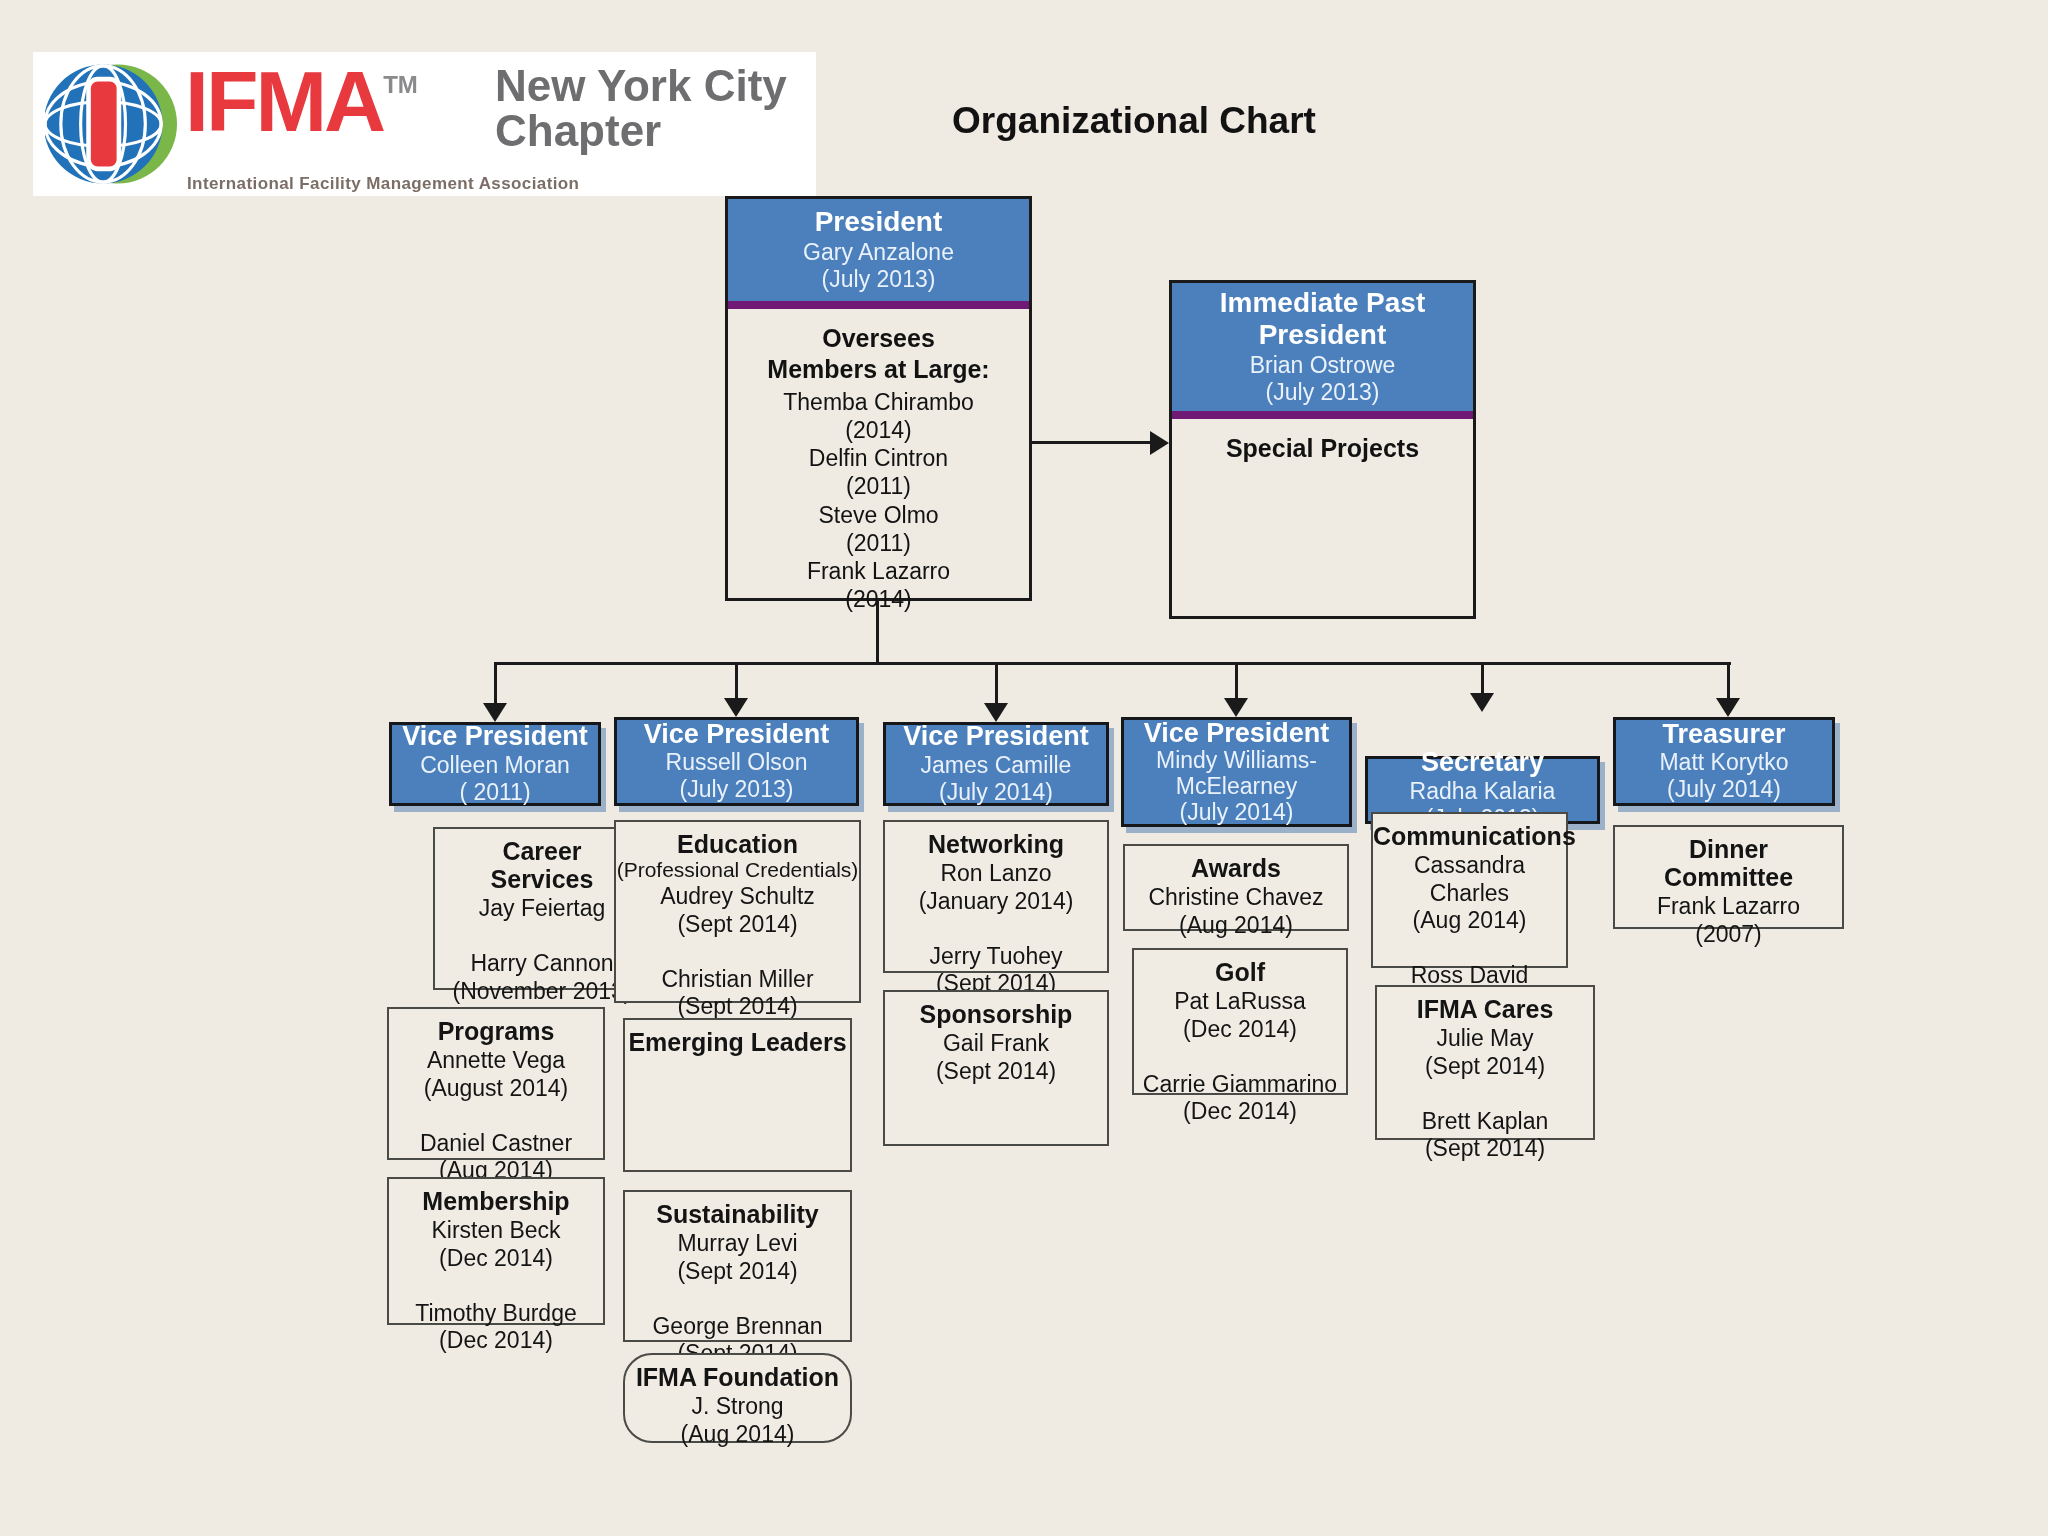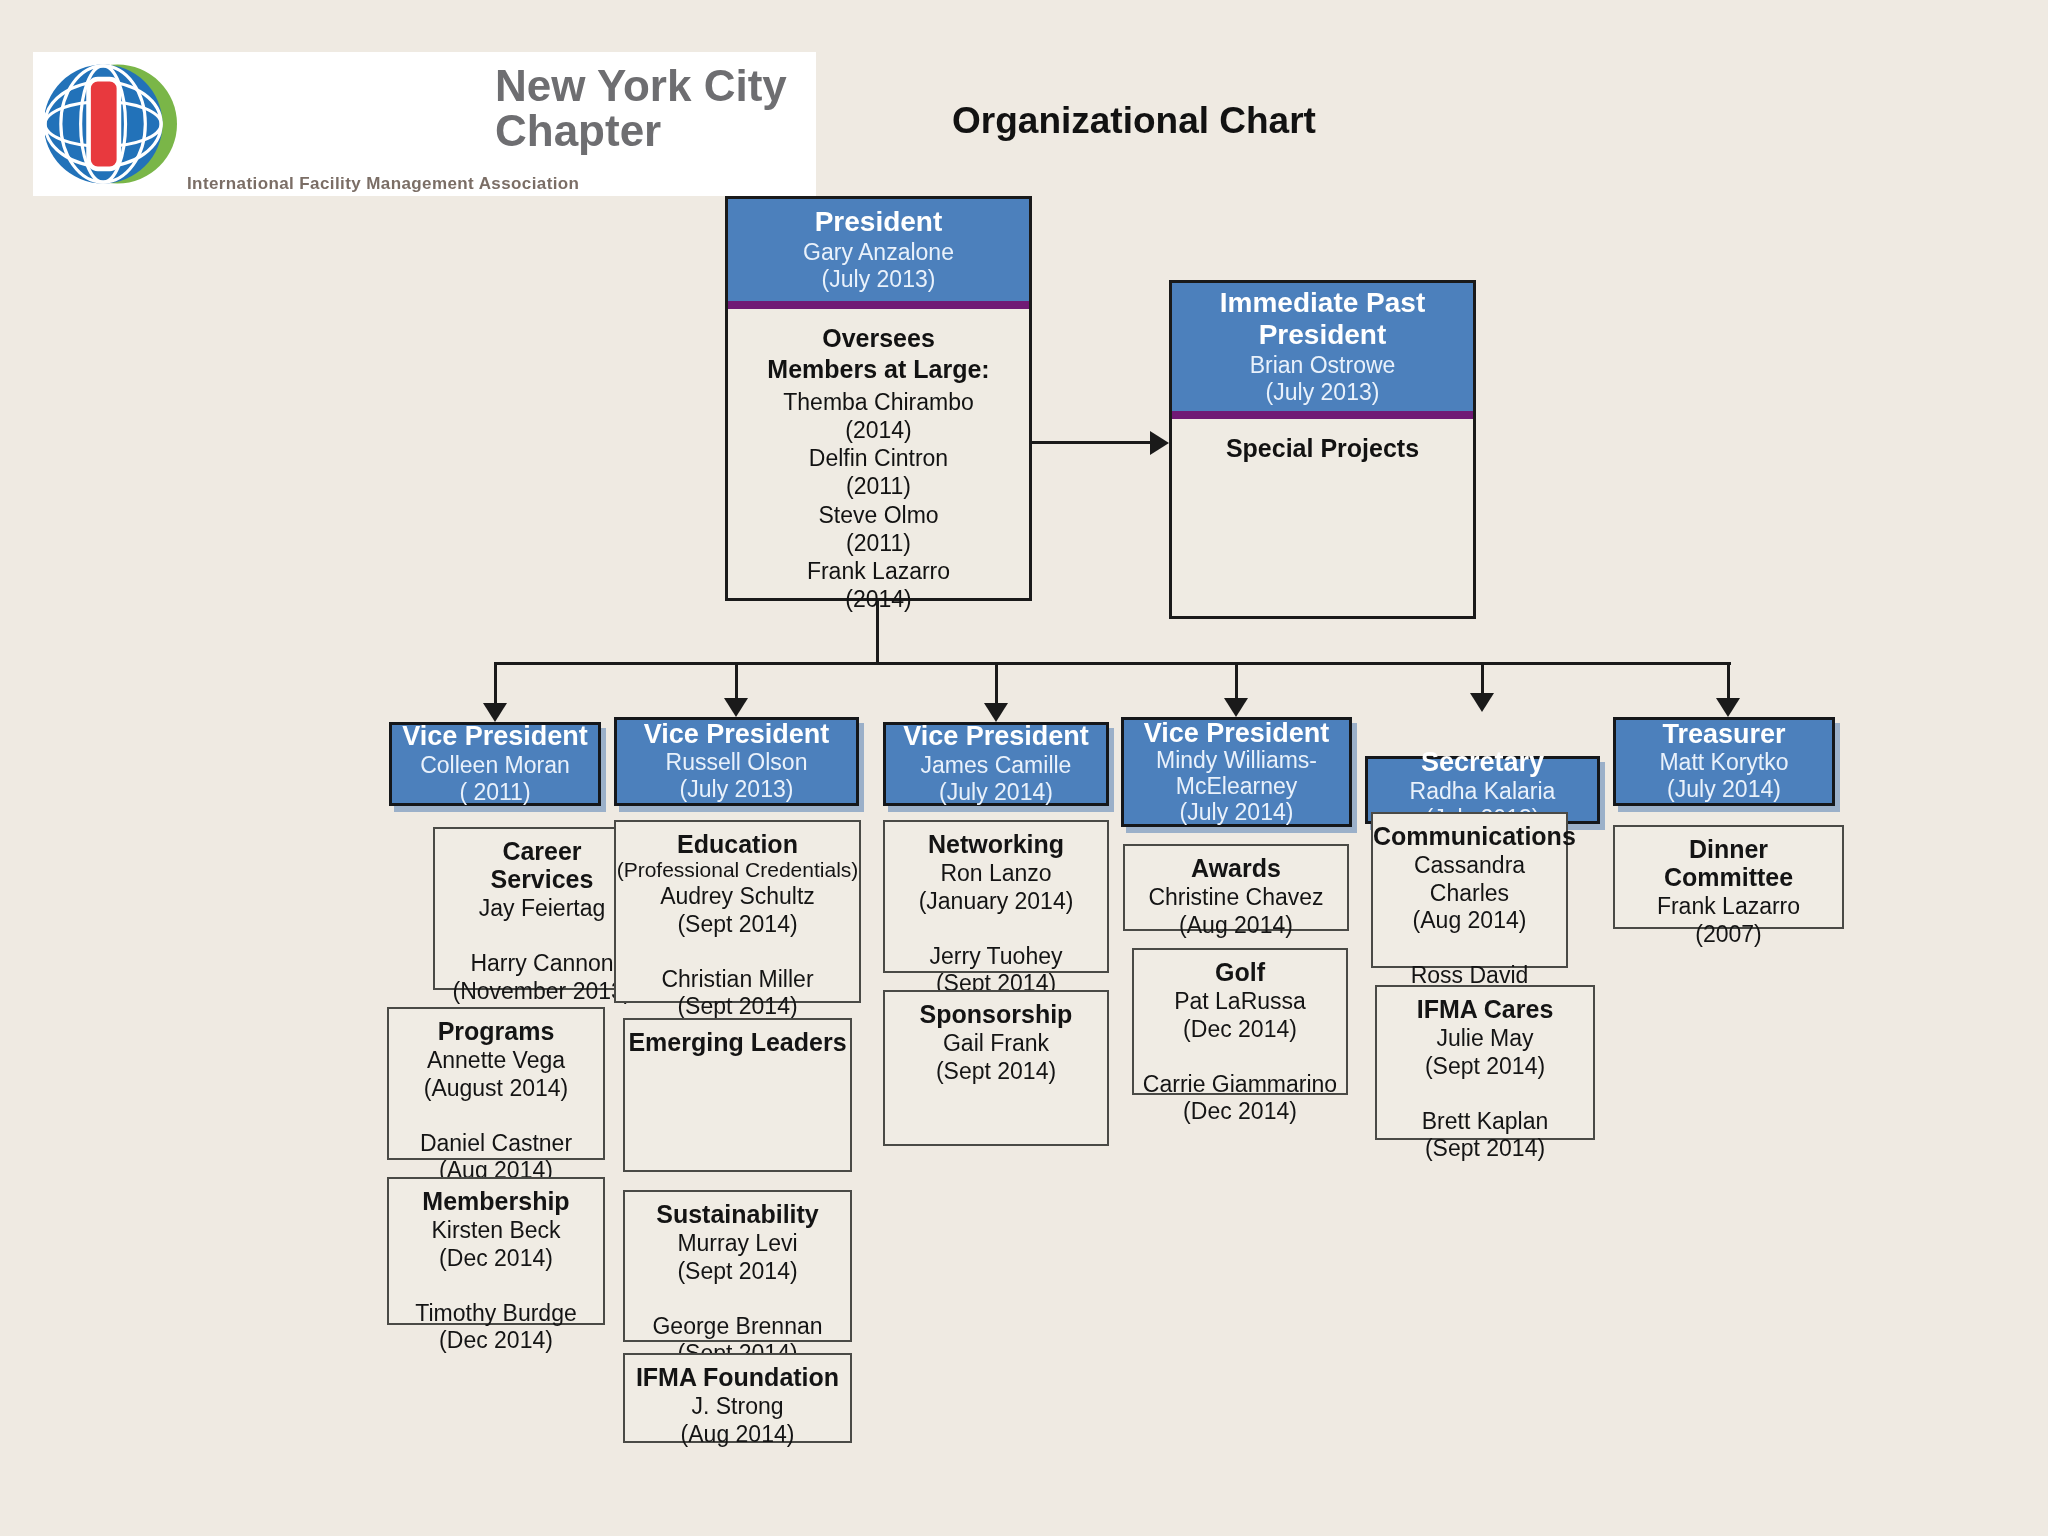--- a/index.html
+++ b/index.html
@@ -92,20 +92,21 @@
       <circle cx="55" cy="50" r="45" fill="#7AB648"></circle>
       <circle cx="44" cy="50" r="45" fill="#2272B9"></circle>
       <g fill="none" stroke="#FFFFFF" stroke-width="2.4">
         <ellipse cx="44" cy="50" rx="17" ry="44"></ellipse>
         <ellipse cx="44" cy="50" rx="32" ry="44"></ellipse>
         <ellipse cx="44" cy="50" rx="44" ry="17"></ellipse>
         <ellipse cx="44" cy="50" rx="44" ry="32"></ellipse>
       </g>
       <rect x="33" y="16" width="23" height="68" rx="7" fill="#E8393E" stroke="#FFFFFF" stroke-width="3.5"></rect>
     </svg>
+    <div class="logo-ifma"><span>IFMA</span><span class="logo-tm">TM</span></div>
     <div class="logo-chapter">New York City
 Chapter</div>
     <div class="logo-tagline">International Facility Management Association</div>
   </div>
 
   <div class="page-title">Organizational Chart</div>
 
   <div class="line" style="left:876px;top:601px;width:3px;height:63px;"></div>
   <div class="line" style="left:495px;top:662px;width:1236px;height:3px;"></div>
   <div class="line" style="left:494px;top:662px;width:3px;height:42px;"></div>
@@ -203,21 +204,21 @@
     <div class="c-title">Emerging Leaders</div>
   </div>
   <div class="cbox" style="left:623px;top:1190px;width:229px;height:152px;">
     <div class="c-title">Sustainability</div>
     <div class="c-body">Murray Levi
 (Sept 2014)
 
 George Brennan
 (Sept 2014)</div>
   </div>
-  <div class="cbox" style="left:623px;top:1353px;width:229px;height:90px;">
+  <div class="cbox" style="left:623px;top:1353px;width:229px;height:90px;border-radius:29px;">
     <div class="c-title">IFMA Foundation</div>
     <div class="c-body">J. Strong
 (Aug 2014)</div>
   </div>
 
   <div class="leader" style="left:883px;top:722px;width:226px;height:84px;">
     <div class="l-title">Vice President</div>
     <div class="l-sub">James Camille
 (July 2014)</div>
   </div>

